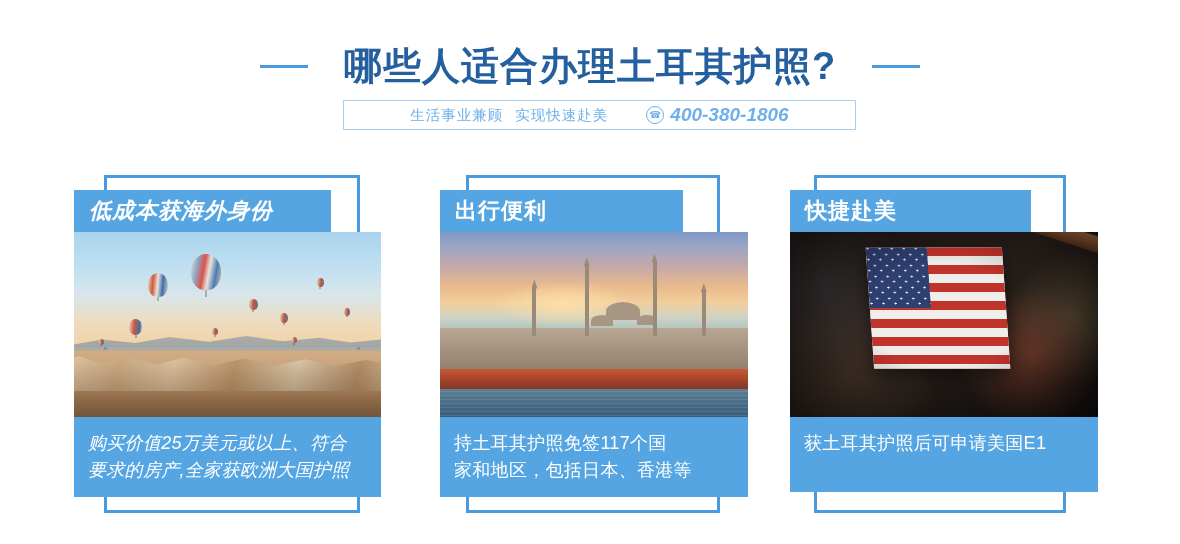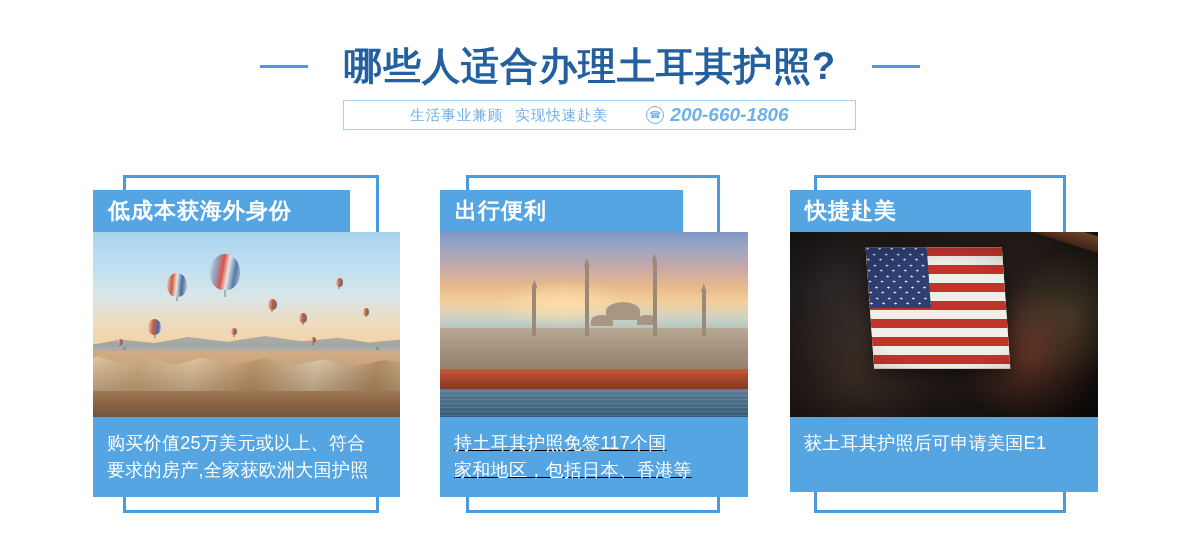--- a/index.html
+++ b/index.html
@@ -109,21 +109,21 @@
     top: 150px;
     width: 1180px;
     height: 394px;
   }
   .card {
     position: absolute;
     top: 0;
     width: 340px;
     height: 394px;
   }
-  .card-1 { left: 83px; }
+  .card-1 { left: 64px; font-style: italic; }
   .card-2 { left: 430px; }
   .card-3 { left: 780px; }
 
   
   .card-frame {
     position: absolute;
     left: 40px;
     top: 25px;
     width: 256px;
     height: 338px;
@@ -172,21 +172,21 @@
   .card-2 .card-photo { width: 308px; }
   .card-3 .card-photo { width: 308px; }
 
   .card-text {
     background: #55a5e2;
     width: 307px;
     min-height: 75px;
     box-sizing: border-box;
     padding: 13px 14px 13px 14px;
   }
-  .card-2 .card-text { width: 308px; text-decoration: underline; }
+  .card-2 .card-text { width: 308px; }
   .card-3 .card-text { width: 308px; }
   .card-text-line {
     color: #ffffff;
     font-size: 18px;
     line-height: 27px;
     letter-spacing: 0.3px;
     white-space: nowrap;
   }
 
   
@@ -349,21 +349,21 @@
     <span class="title-rule right"></span>
   </div>
 
   <div class="subtitle-box">
     <span class="subtitle-text">生活事业兼顾</span>
     <span class="subtitle-text" style="display:inline-block;width:12px;"></span>
     <span class="subtitle-text">实现快速赴美</span>
     <span class="subtitle-spacer"></span>
     <span class="phone-wrap">
       <span class="phone-icon"></span>
-      <span class="phone-number">200-660-1806</span>
+      <span class="phone-number">400-380-1806</span>
     </span>
   </div>
 
 </div>
 
 <div class="cards">
 
   <div class="card card-1">
     <div class="card-frame"></div>
     <div class="card-body">

